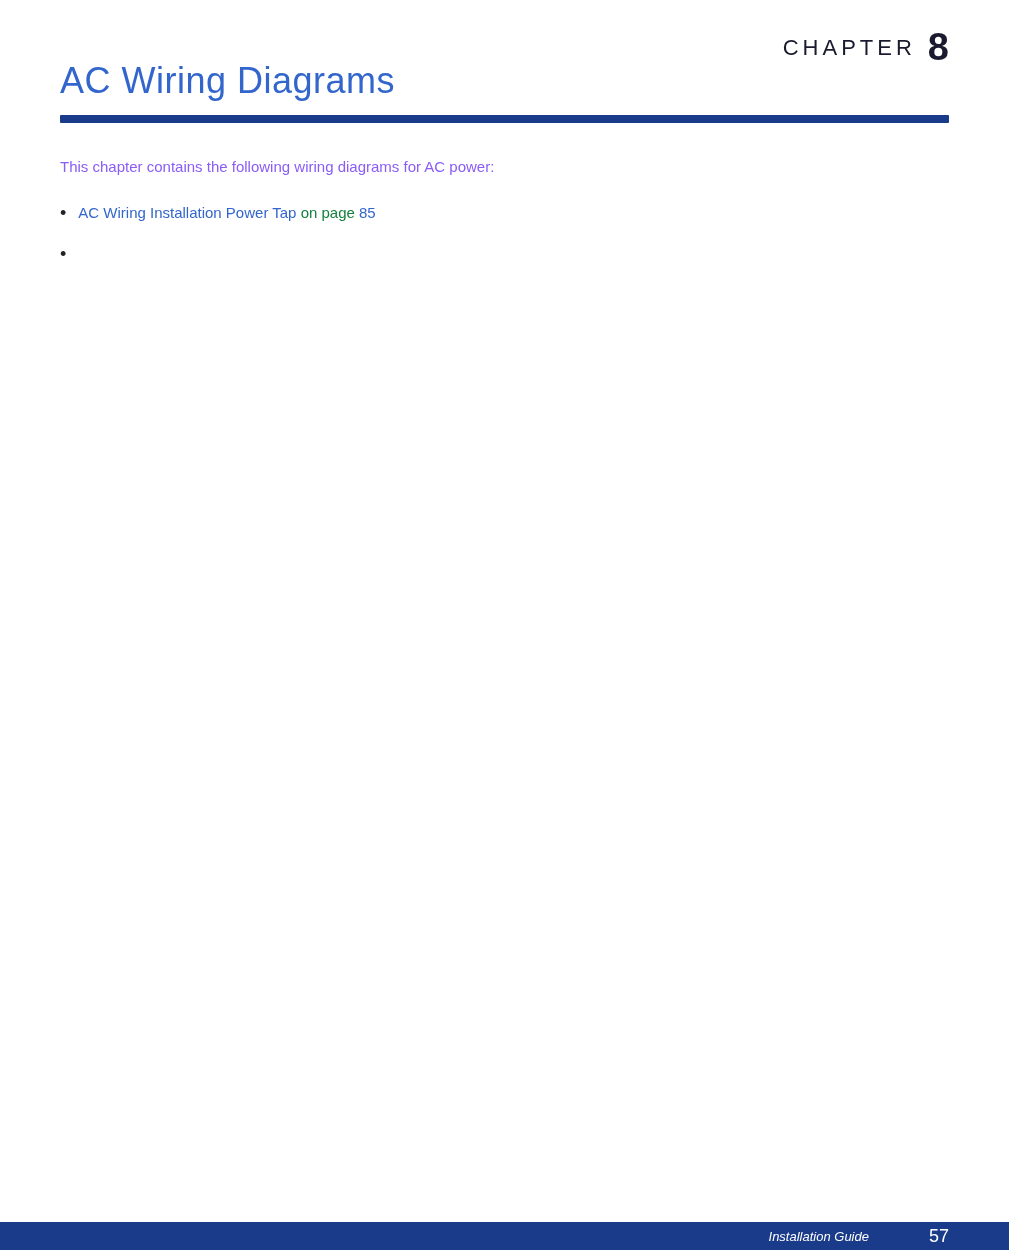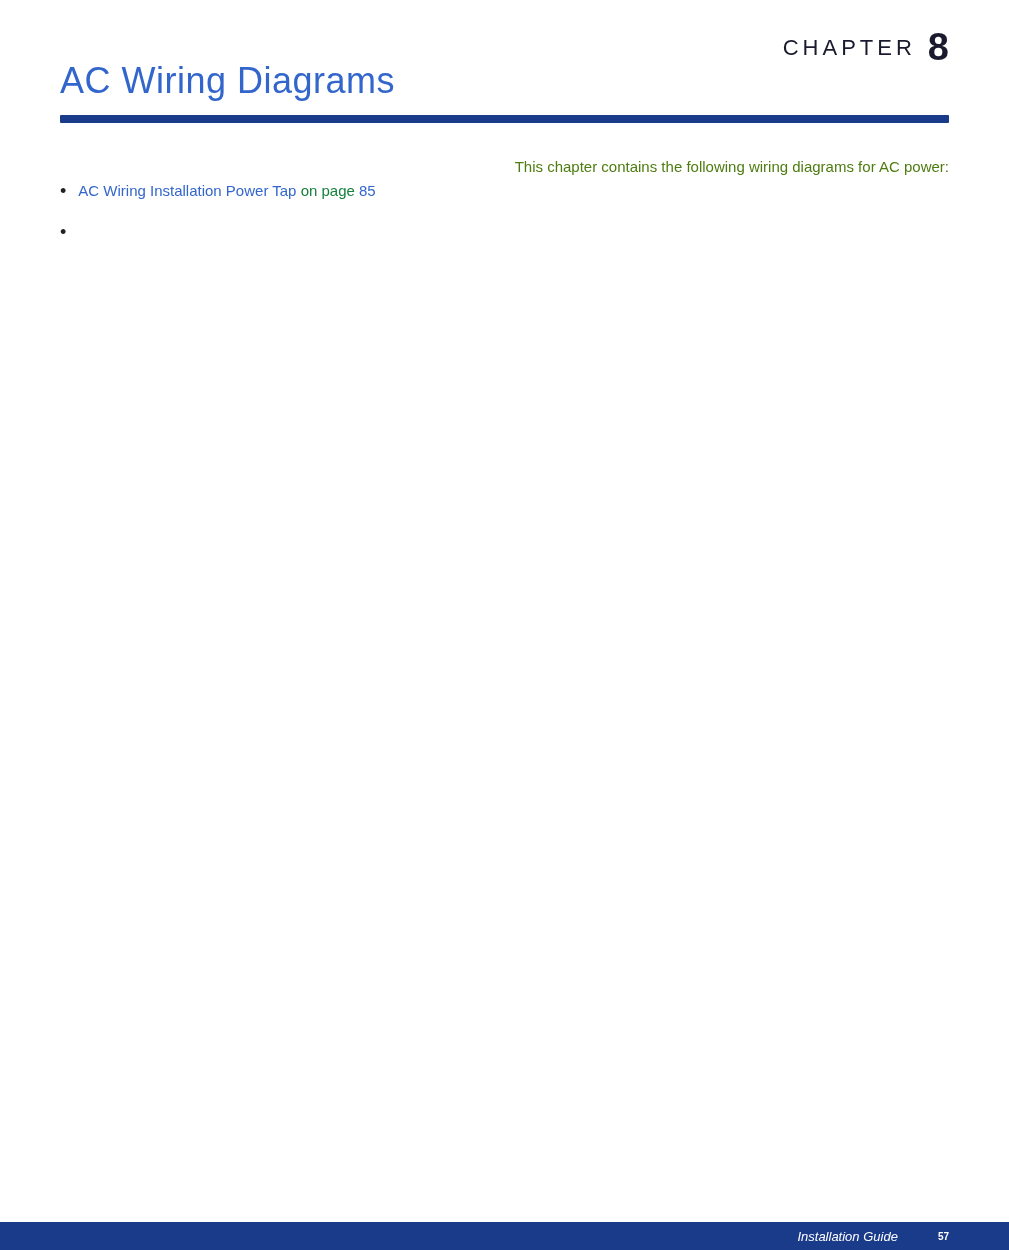--- a/index.html
+++ b/index.html
@@ -82,23 +82,23 @@
     
     .content-area {
       position: absolute;
       top: 155px;
       left: 60px;
       right: 60px;
     }
 
     .intro-text {
       font-size: 15px;
-      color: #4d7c0f;
+      color: #8b5cf6;
+      margin-bottom: 22px;
       line-height: 1.6;
-      text-align: right;
     }
 
     .bullet-list {
       list-style: none;
       padding: 0;
     }
 
     .bullet-list li {
       font-size: 15px;
       color: #222222;
@@ -145,23 +145,23 @@
     }
 
     .footer-text {
       color: #ffffff;
       font-size: 13px;
       font-style: italic;
     }
 
     .footer-page {
       color: #ffffff;
-      font-size: 10px;
-      margin-left: 40px;
-      font-weight: 700;
+      font-size: 18px;
+      margin-left: 60px;
+      font-weight: 400;
     }
   </style>
 </head>
 <body>
 
 <div class="page-container">
 
   <div class="chapter-header">
     <span class="chapter-label">CHAPTER</span>
     <span class="chapter-number">8</span>

